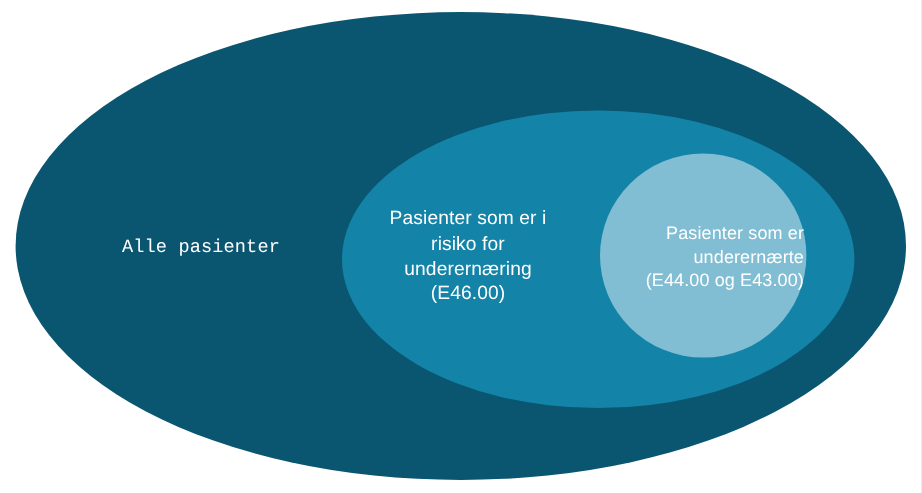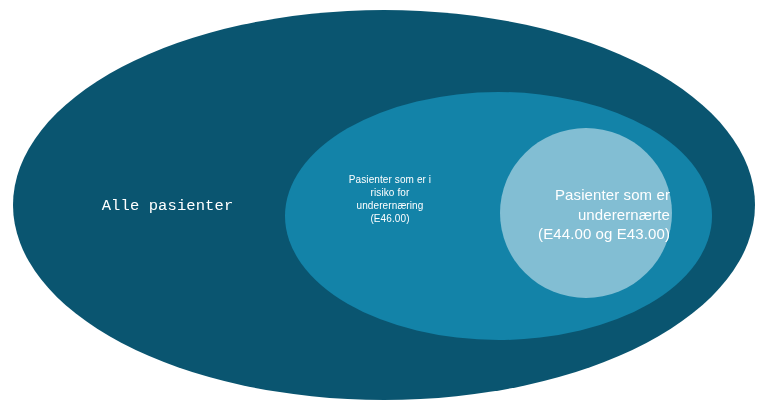--- a/index.html
+++ b/index.html
@@ -52,21 +52,21 @@
     left: 285px;
     top: 92px;
     width: 427px;
     height: 248px;
     background: #1383a8;
   }
   #middle-label {
     left: 300px;
     top: 173px;
     width: 180px;
-    font-size: 10px;
+    font-size: 16px;
   }
 
   
   #inner-ellipse {
     left: 500px;
     top: 128px;
     width: 172px;
     height: 170px;
     background: #82bed3;
   }

